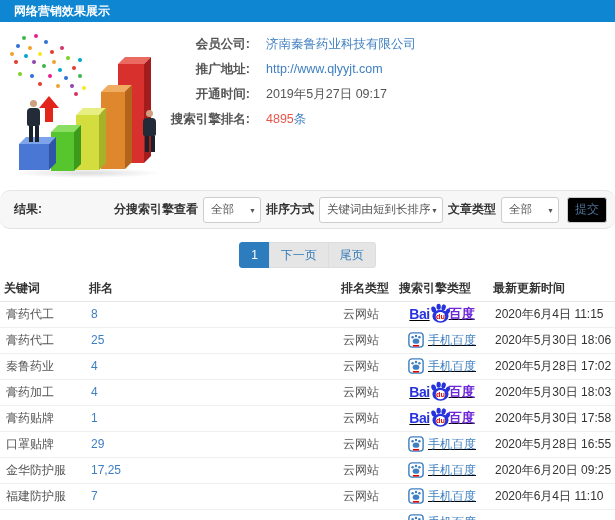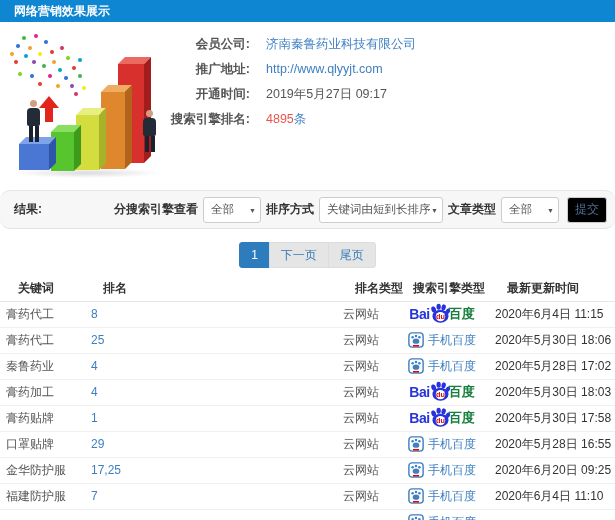--- a/index.html
+++ b/index.html
@@ -86,33 +86,33 @@
   .pagination { display:flex; justify-content:center; padding:13px 0 9px; background:#fff; }
   .page-item { height:26px; min-width:30px; padding:0 11px; border:1px solid #ddd; background:#e5e5e5;
     color:#337ab7; font-size:12px; display:flex; align-items:center; justify-content:center;
     margin-left:-1px; cursor:pointer; }
   .page-item.first { border-radius:3px 0 0 3px; margin-left:0; }
   .page-item.last  { border-radius:0 3px 3px 0; }
   .page-item.active { background:#2d7cbe; border-color:#2d7cbe; color:#fff; }
 
   
   table { width:615px; border-collapse:collapse; table-layout:fixed; font-size:12px; background:#fff; }
-  th { height:24px; text-align:left; padding-left:18px; color:#333; font-size:12px;
+  th { height:24px; text-align:left; padding-left:4px; color:#333; font-size:12px;
     border-bottom:1px solid #e6e6e6; font-weight:bold; white-space:nowrap; }
   td { height:26px; border-bottom:1px solid #efefef; padding-left:6px; white-space:nowrap; overflow:hidden; }
   td.c-keyword { color:#555; }
   td.c-rank { color:#3e7fc1; }
   td.c-ranktype { color:#555; }
   td.c-updated { color:#333; }
   td.c-engine { padding-left:0; }
-  .engine-wrap { display:flex; justify-content:center; align-items:center; }
+  .engine-wrap { display:flex; justify-content:center; align-items:center;text-decoration:underline; }
   .engine-pc, .engine-mobile { display:none; align-items:center; }
   .engine-pc.show, .engine-mobile.show { display:inline-flex; }
   .engine-pc .bai { color:#2633dd; font-weight:bold; font-size:14px; letter-spacing:-0.5px; }
-  .engine-pc .cn  { color:#15803d; font-weight:bold; font-size:13px; margin-left:-2px; }
+  .engine-pc .cn  { color:#6d28d9; font-weight:bold; font-size:13px; margin-left:-2px; }
   .engine-pc svg  { margin:0 0 2px -1px; }
   .engine-mobile svg { margin-right:4px; }
   .engine-mobile .mb-label { color:#3f80c2; font-size:12px; }
 </style>
 </head>
 <body>
 
 <div class="topbar">
   <span>网络营销效果展示</span>
 </div>

